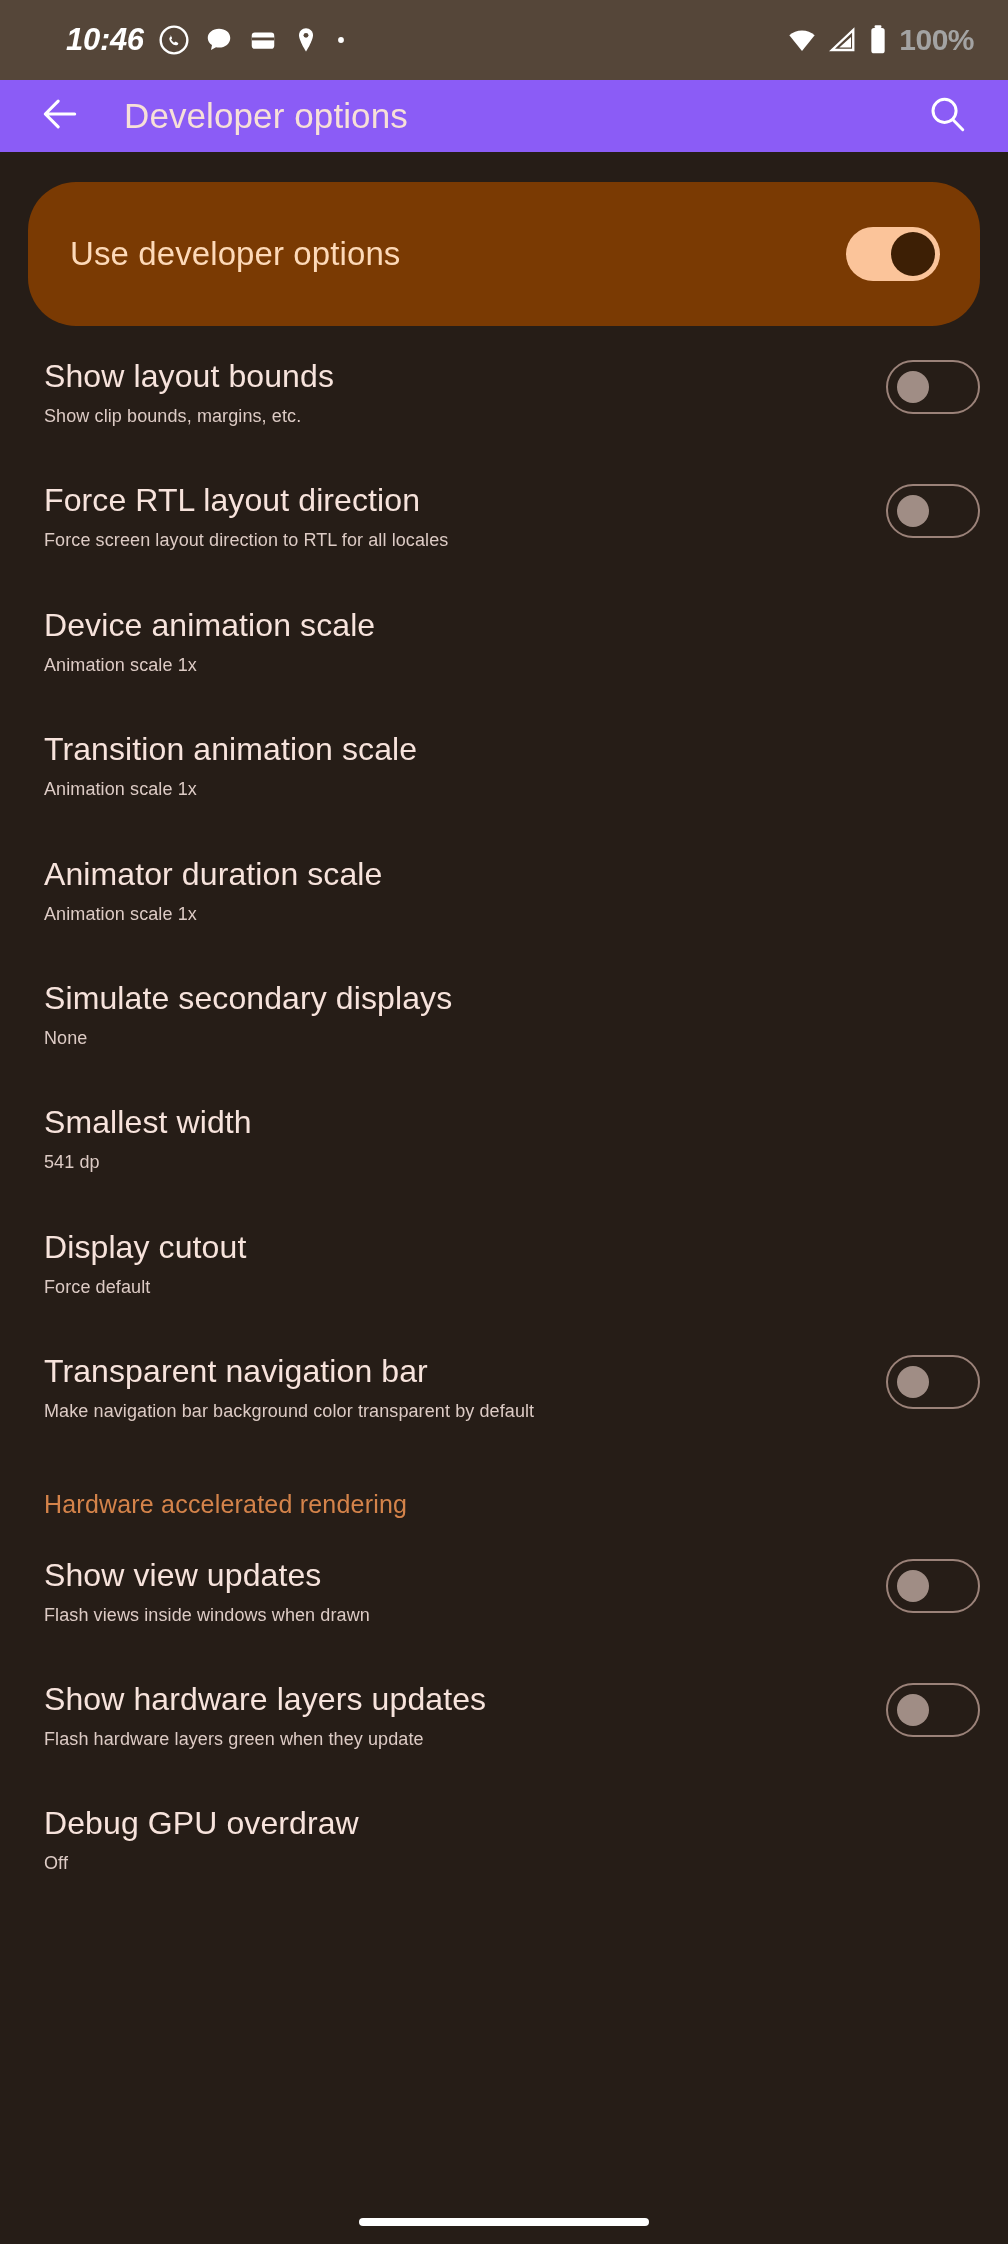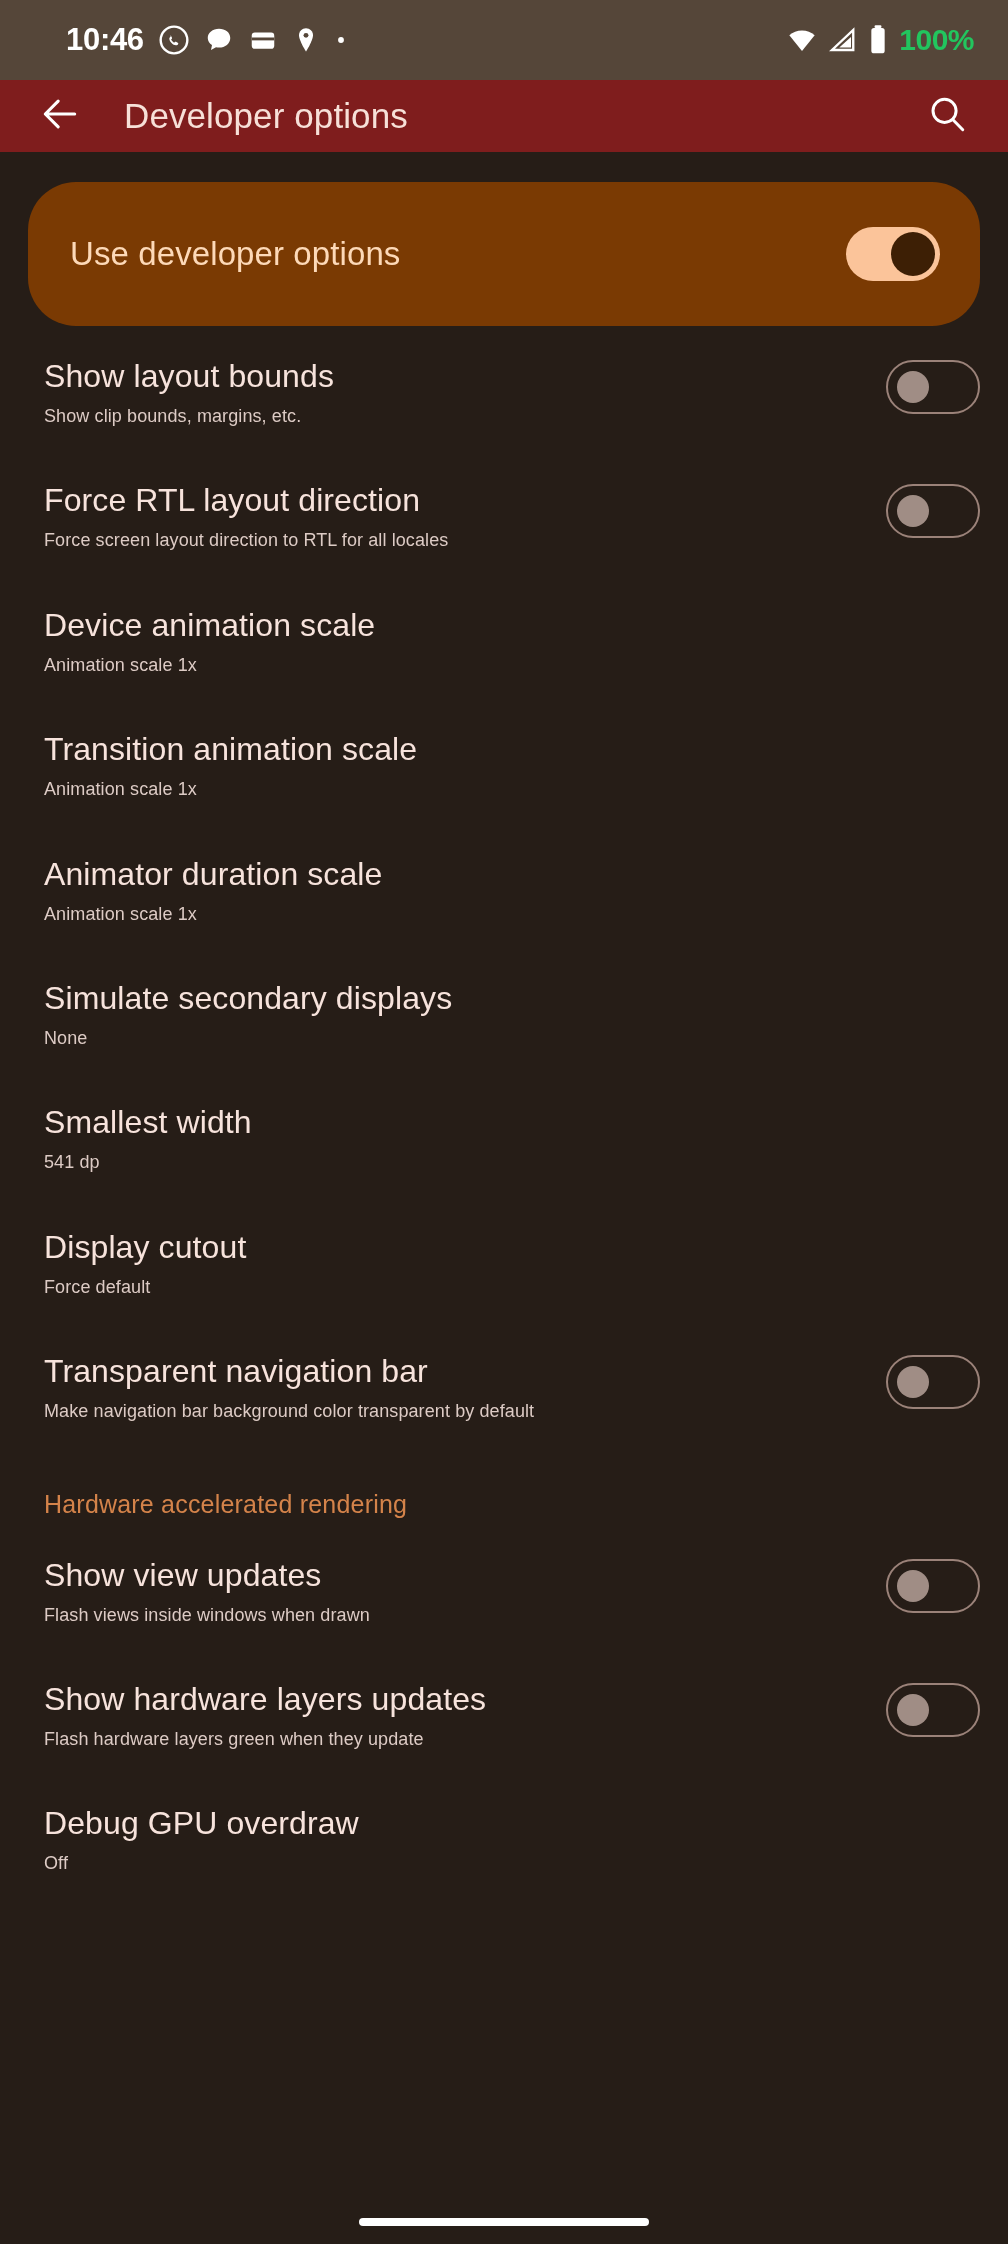--- a/index.html
+++ b/index.html
@@ -11,29 +11,29 @@
     position:relative;
   }
 
   
   .statusbar{
     height:80px; background:#554639;
     display:flex; align-items:center;
     padding:0 34px 0 66px;
     position:relative;
   }
-  .sb-left{ display:flex; align-items:center; gap:14px; }
+  .sb-left{ display:flex; align-items:center; gap:14px;font-style:italic; }
   .sb-time{ color:#ffffff; font-size:31px; font-weight:700; letter-spacing:-0.3px; }
   .sb-right{ margin-left:auto; display:flex; align-items:center; gap:9px; }
-  .sb-batt-text{ color:#22c55e; font-size:30px; font-weight:700; letter-spacing:-0.5px; }
+  .sb-batt-text{ color:#a3a3a3; font-size:30px; font-weight:700; letter-spacing:-0.5px; }
   .ic{ display:inline-block; line-height:0; }
 
   
   .appbar{
-    height:72px; background:#7f1d1d;
+    height:72px; background:#8b5cf6;
     display:flex; align-items:center;
     padding:0 30px 0 28px;
   }
   .appbar-back{ width:64px; height:64px; display:flex; align-items:center; justify-content:center; cursor:pointer; }
   .appbar-title{
     color:#f7e0d8; font-size:35px; margin-left:32px;
     letter-spacing:0.1px; white-space:nowrap;
   }
   .appbar-search{ margin-left:auto; width:62px; height:62px; display:flex; align-items:center; justify-content:center; cursor:pointer; }
 

